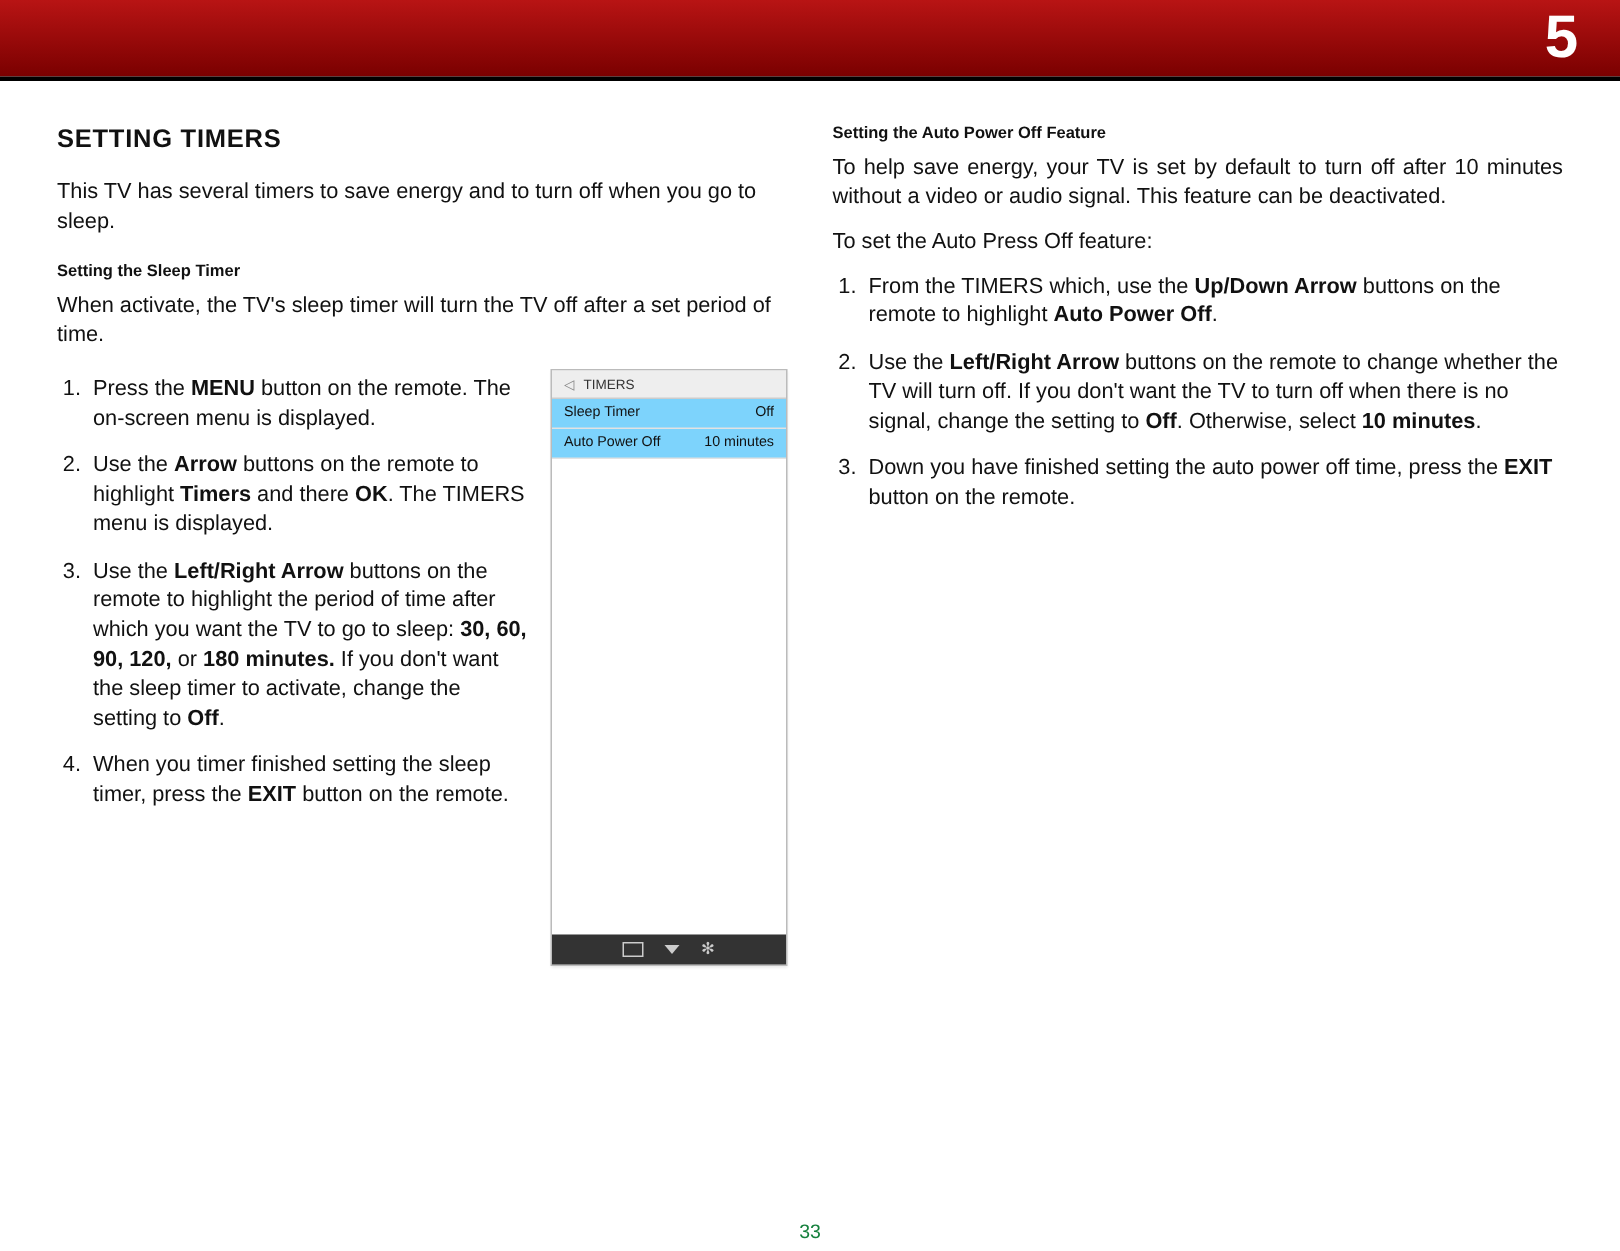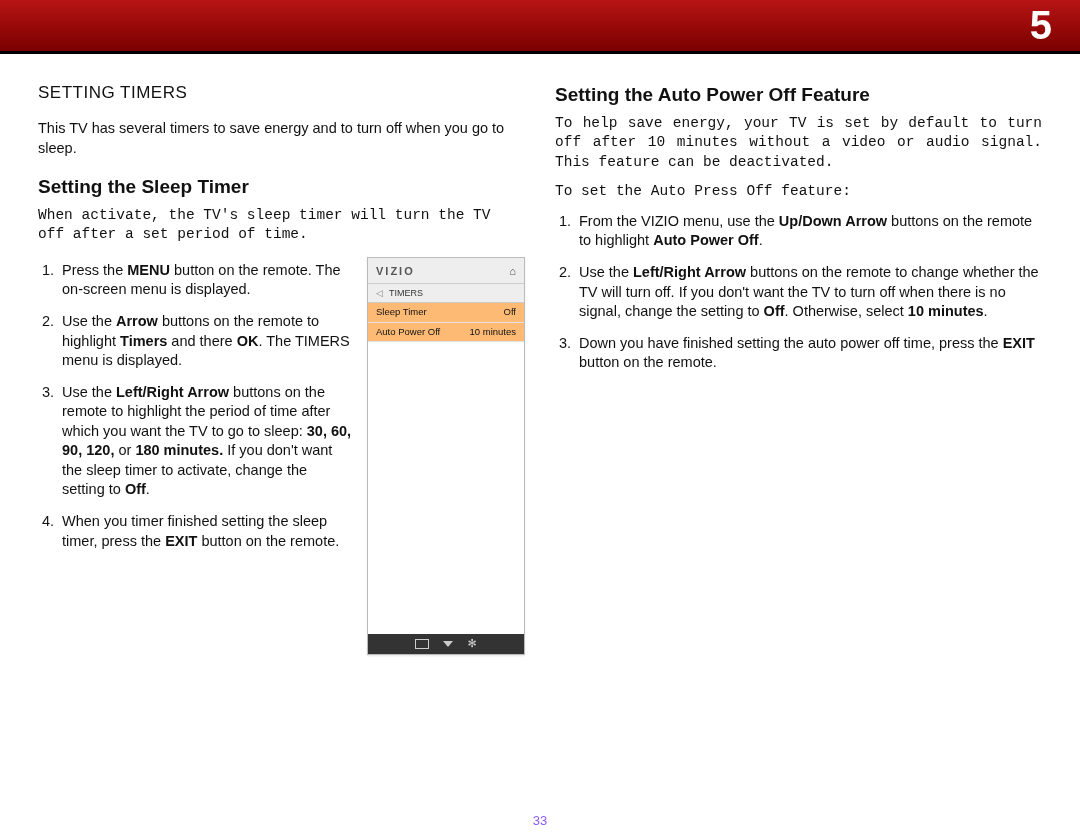--- a/index.html
+++ b/index.html
@@ -31,33 +31,33 @@
     padding: 28px 38px 0 38px;
     gap: 30px;
   }
   .col {
     flex: 1;
     font-size: 14.5px;
     line-height: 1.35;
     color: #111;
   }
   .section-title {
-    font-weight: normal;
+    font-weight: bold;
     font-size: 17px;
     letter-spacing: 0.5px;
     margin-bottom: 14px;
     text-transform: uppercase;
   }
   .intro { margin-bottom: 16px; }
   .subhead {
     font-weight: bold;
-    font-size: 19px;
+    font-size: 11px;
     margin: 14px 0 6px 0;
   }
-  .para { margin-bottom: 10px; font-family: Liberation Mono, monospace; }
+  .para { margin-bottom: 10px; }
   ol.steps {
     padding-left: 20px;
     margin-top: 6px;
   }
   ol.steps li {
     margin-bottom: 12px;
     padding-left: 4px;
   }
   .left-split {
     display: flex;
@@ -101,21 +101,21 @@
     display: flex;
     align-items: center;
     gap: 6px;
     padding: 3px 8px;
     font-size: 9px;
     color: #333;
     border-bottom: 1px solid #ccc;
     background: #eee;
   }
   .tv-back { color: #888; font-size: 9px; }
-  .tv-rows { background: #fdba74; }
+  .tv-rows { background: #7dd3fc; }
   .tv-row {
     display: flex;
     justify-content: space-between;
     padding: 3px 8px;
     font-size: 9.5px;
     border-bottom: 1px solid #e2e2e2;
   }
   .tv-body { flex: 1; background: #fff; }
   .tv-footer {
     background: #333;
@@ -139,21 +139,21 @@
     border-top: 6px solid #ccc;
   }
   .footer-gear { color: #ccc; font-size: 11px; }
 
   .page-num {
     position: absolute;
     bottom: 6px;
     width: 100%;
     text-align: center;
     font-size: 13px;
-    color: #8b5cf6;
+    color: #15803d;
   }
   .justify { text-align: justify; }
 </style>
 </head>
 <body>
 
 <div class="topbar">
   <div class="chapter-num">5</div>
 </div>
 
@@ -170,24 +170,20 @@
       <div class="left-text">
         <ol class="steps">
           <li><span>Press the </span><b>MENU</b><span> button on the remote. The on-screen menu is displayed.</span></li>
           <li><span>Use the </span><b>Arrow</b><span> buttons on the remote to highlight </span><b>Timers</b><span> and there </span><b>OK</b><span>. The TIMERS menu is displayed.</span></li>
           <li><span>Use the </span><b>Left/Right Arrow</b><span> buttons on the remote to highlight the period of time after which you want the TV to go to sleep: </span><b>30, 60, 90, 120,</b><span> or </span><b>180 minutes.</b><span> If you don't want the sleep timer to activate, change the setting to </span><b>Off</b><span>.</span></li>
           <li><span>When you timer finished setting the sleep timer, press the </span><b>EXIT</b><span> button on the remote.</span></li>
         </ol>
       </div>
 
       <div class="tv-menu">
-        <div class="tv-header">
-          <span class="tv-brand">VIZIO</span>
-          <span class="tv-home">⌂</span>
-        </div>
         <div class="tv-breadcrumb">
           <span class="tv-back">◁</span>
           <span>TIMERS</span>
         </div>
         <div class="tv-rows">
           <div class="tv-row">
             <span>Sleep Timer</span>
             <span>Off</span>
           </div>
           <div class="tv-row">
@@ -203,21 +199,21 @@
         </div>
       </div>
     </div>
   </div>
 
   <div class="col">
     <div class="subhead" style="margin-top:0">Setting the Auto Power Off Feature</div>
     <div class="para justify">To help save energy, your TV is set by default to turn off after 10 minutes without a video or audio signal. This feature can be deactivated.</div>
     <div class="para">To set the Auto Press Off feature:</div>
     <ol class="steps">
-      <li><span>From the VIZIO menu, use the </span><b>Up/Down Arrow</b><span> buttons on the remote to highlight </span><b>Auto Power Off</b><span>.</span></li>
+      <li><span>From the TIMERS which, use the </span><b>Up/Down Arrow</b><span> buttons on the remote to highlight </span><b>Auto Power Off</b><span>.</span></li>
       <li><span>Use the </span><b>Left/Right Arrow</b><span> buttons on the remote to change whether the TV will turn off. If you don't want the TV to turn off when there is no signal, change the setting to </span><b>Off</b><span>. Otherwise, select </span><b>10 minutes</b><span>.</span></li>
       <li><span>Down you have finished setting the auto power off time, press the </span><b>EXIT</b><span> button on the remote.</span></li>
     </ol>
   </div>
 
 </div>
 
 <div class="page-num">33</div>
 
 </body></html>

